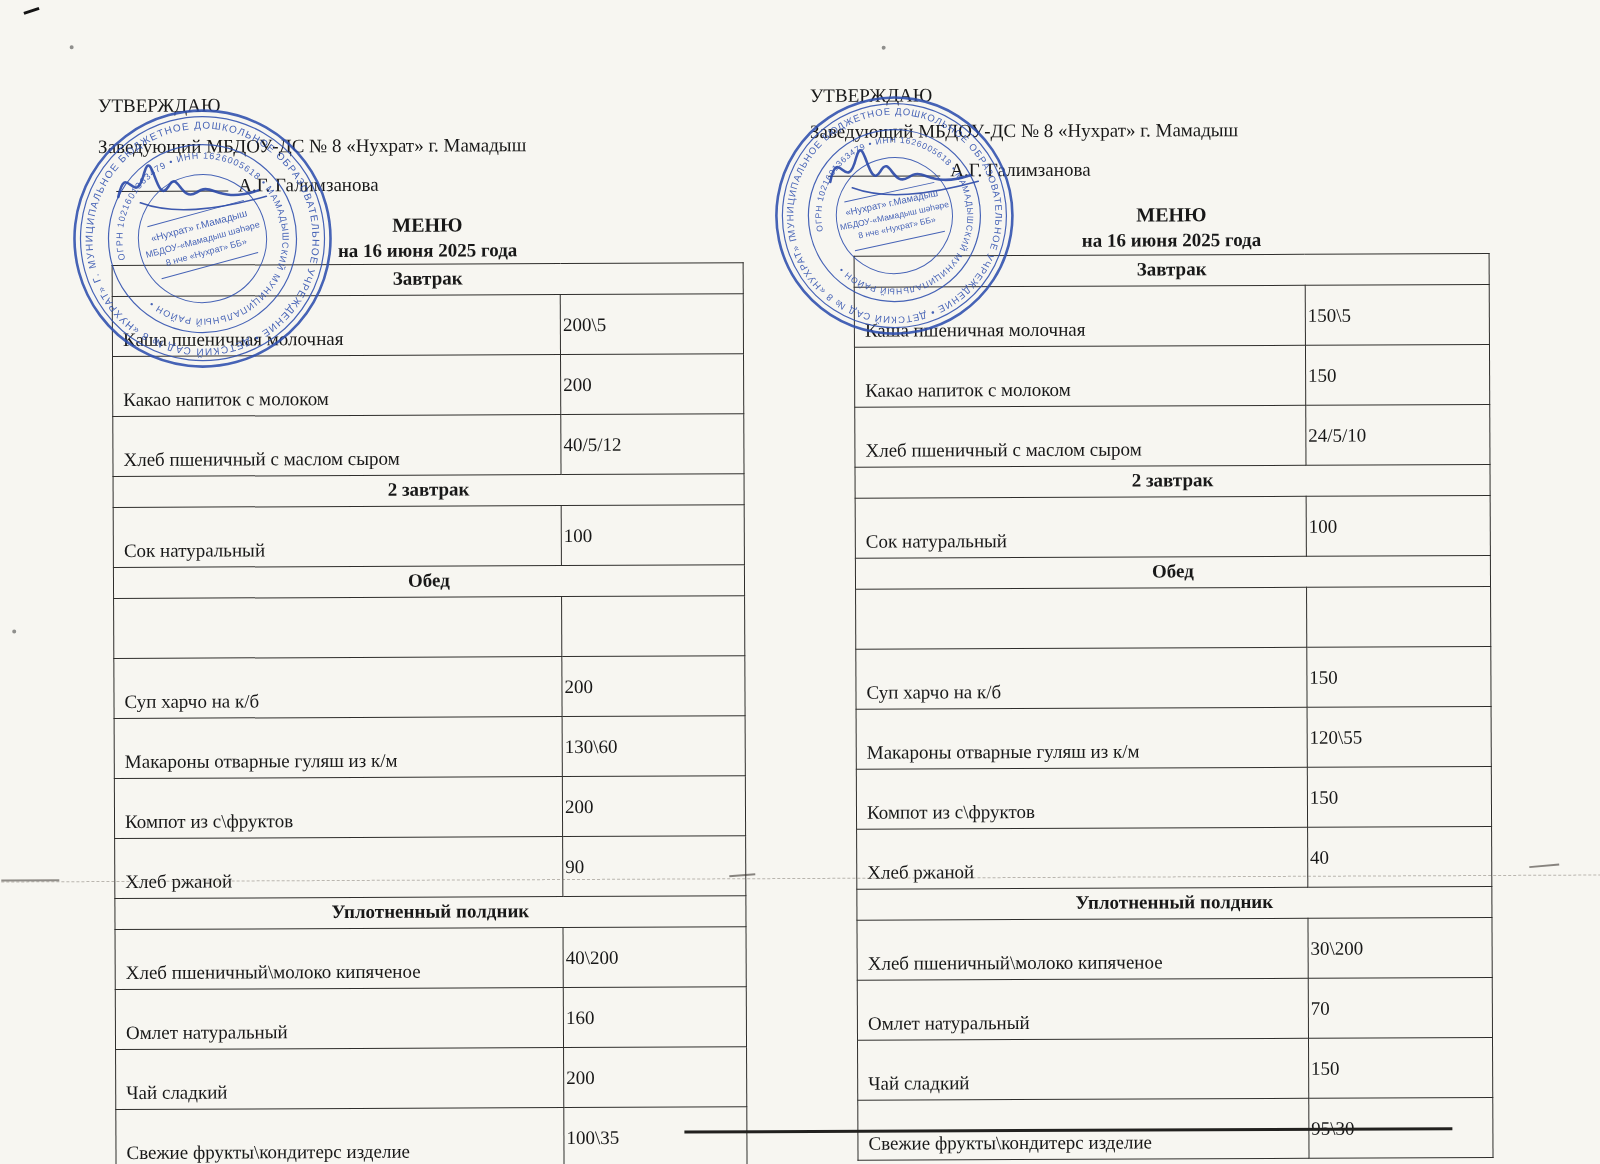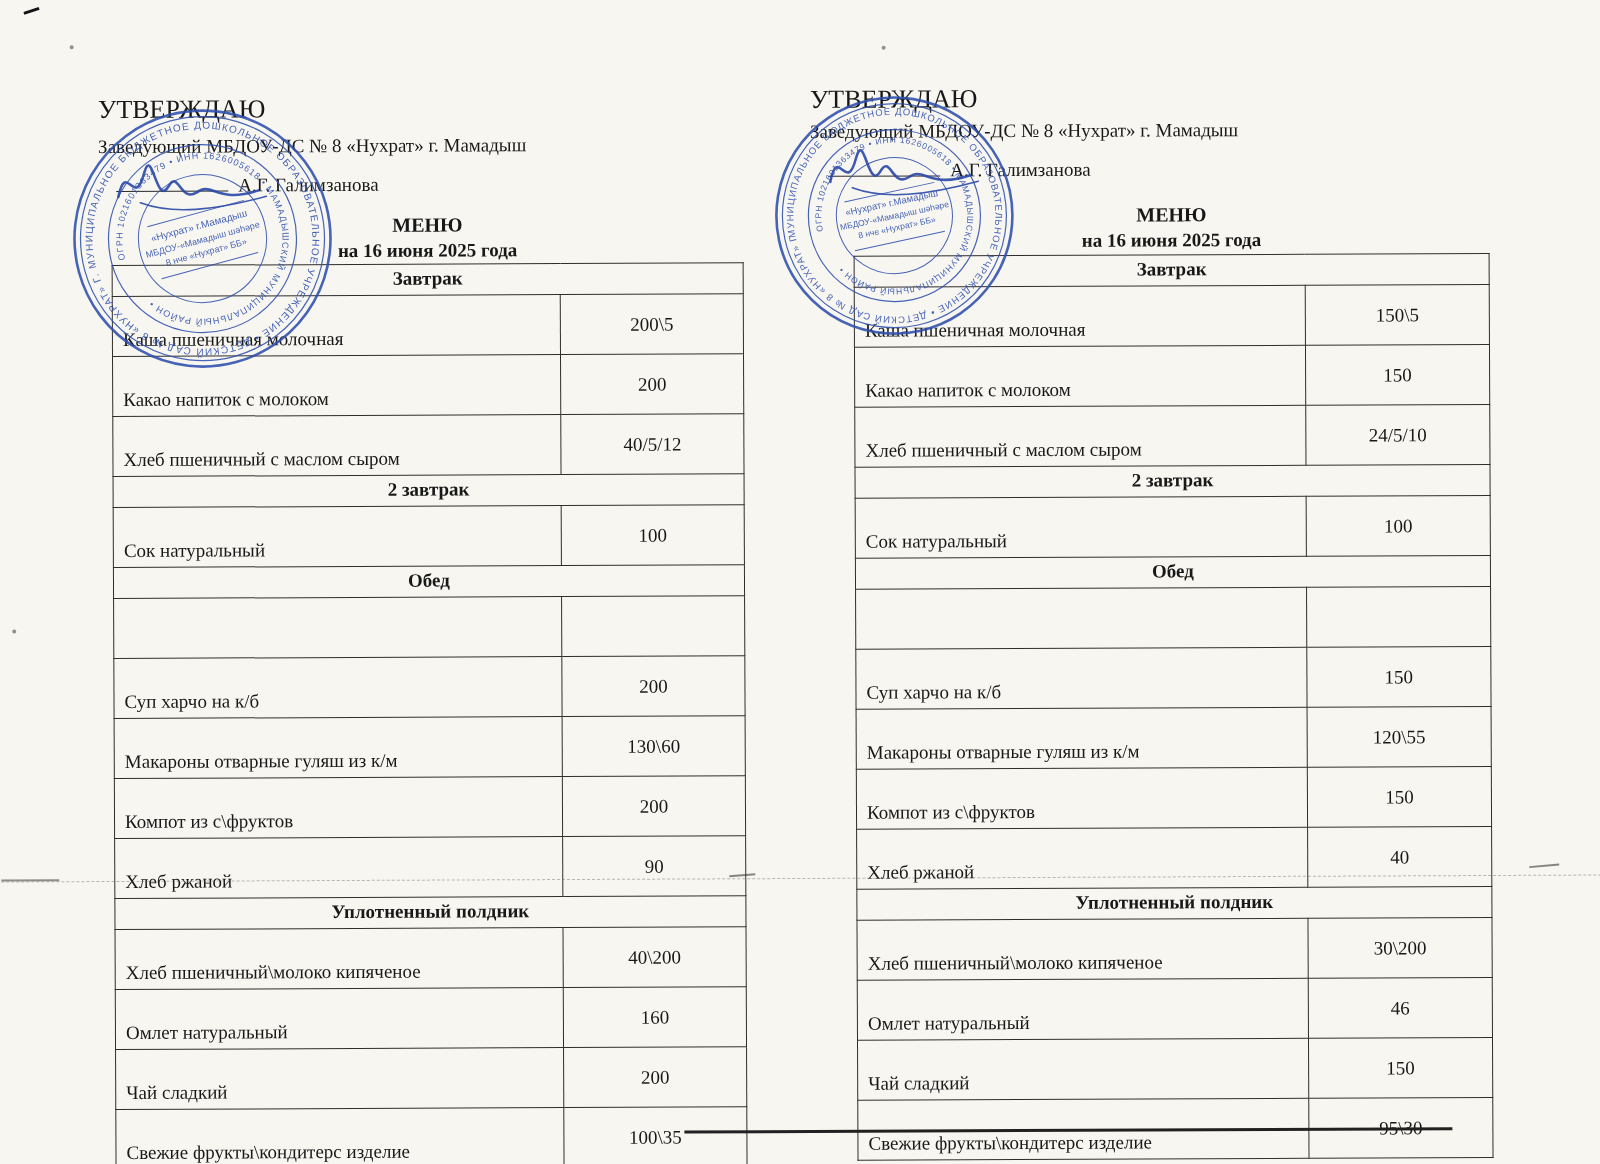--- a/index.html
+++ b/index.html
@@ -3,31 +3,31 @@
 <meta charset="utf-8">
 <style>
   html,body{margin:0;padding:0;}
   body{
     width:1600px;height:1164px;position:relative;overflow:hidden;
     background:#f7f6f1;
     font-family:"Liberation Serif", serif;
     color:#181818;
   }
   .sheet{position:absolute;inset:0;transform:rotate(-0.25deg);transform-origin:50% 50%;}
-  .approve{position:absolute;font-size:26px;}
+  .approve{position:absolute;font-size:19px;}
   .headline{position:absolute;font-size:19px;}
   .sigrow{position:absolute;font-size:19px;}
   .sigrow .rule{display:inline-block;width:112px;height:15px;border-bottom:1.5px solid #2a2a2a;margin-right:10px;}
   .menu-title{position:absolute;text-align:center;font-weight:bold;font-size:20px;}
   .menu-date{position:absolute;text-align:center;font-weight:bold;font-size:19px;}
   table.menu{position:absolute;border-collapse:collapse;table-layout:fixed;background:transparent;}
   table.menu td{border:1.5px solid #2f2e2c;font-size:19px;overflow:hidden;}
   td.section-cell{height:26px;text-align:center;font-weight:bold;padding:1px 0 3px 0;}
   td.dish-cell{vertical-align:bottom;padding:0 4px 5px 10px;height:54px;}
-  td.portion-cell{text-align:center;vertical-align:middle;padding:0 2px;}
+  td.portion-cell{vertical-align:middle;padding:0 2px;}
   .stamp{position:absolute;opacity:0.88;}
   .signature{position:absolute;opacity:0.9;}
   .fold-line{position:absolute;left:0;top:878px;width:1600px;border-top:1.5px dashed rgba(110,105,95,0.45);}
   .fold-dark-a{position:absolute;left:0;top:876px;width:58px;height:2px;background:rgba(60,55,50,0.55);}
   .fold-dark-b{position:absolute;left:728px;top:874px;width:26px;height:2px;background:rgba(60,55,50,0.6);transform:rotate(-4deg);}
   .fold-dark-c{position:absolute;left:1528px;top:868px;width:30px;height:2px;background:rgba(60,55,50,0.6);transform:rotate(-5deg);}
   .bottom-line{position:absolute;left:682px;top:1130px;width:768px;height:3px;background:#22211f;}
   .corner-mark{position:absolute;left:26px;top:6px;width:16px;height:3px;background:#141414;transform:rotate(-18deg);}
   .speck{position:absolute;width:4px;height:4px;border-radius:50%;background:rgba(40,40,40,0.5);}
 </style>
@@ -205,21 +205,21 @@
         </tr>
         <tr>
           <td colspan="2" class="section-cell">Уплотненный полдник</td>
         </tr>
         <tr>
           <td class="dish-cell">Хлеб пшеничный\молоко кипяченое</td>
           <td class="portion-cell">30\200</td>
         </tr>
         <tr>
           <td class="dish-cell">Омлет натуральный</td>
-          <td class="portion-cell">46</td>
+          <td class="portion-cell">70</td>
         </tr>
         <tr>
           <td class="dish-cell">Чай сладкий</td>
           <td class="portion-cell">150</td>
         </tr>
         <tr>
           <td class="dish-cell">Свежие фрукты\кондитерс изделие</td>
           <td class="portion-cell">95\30</td>
         </tr>
       </tbody>

